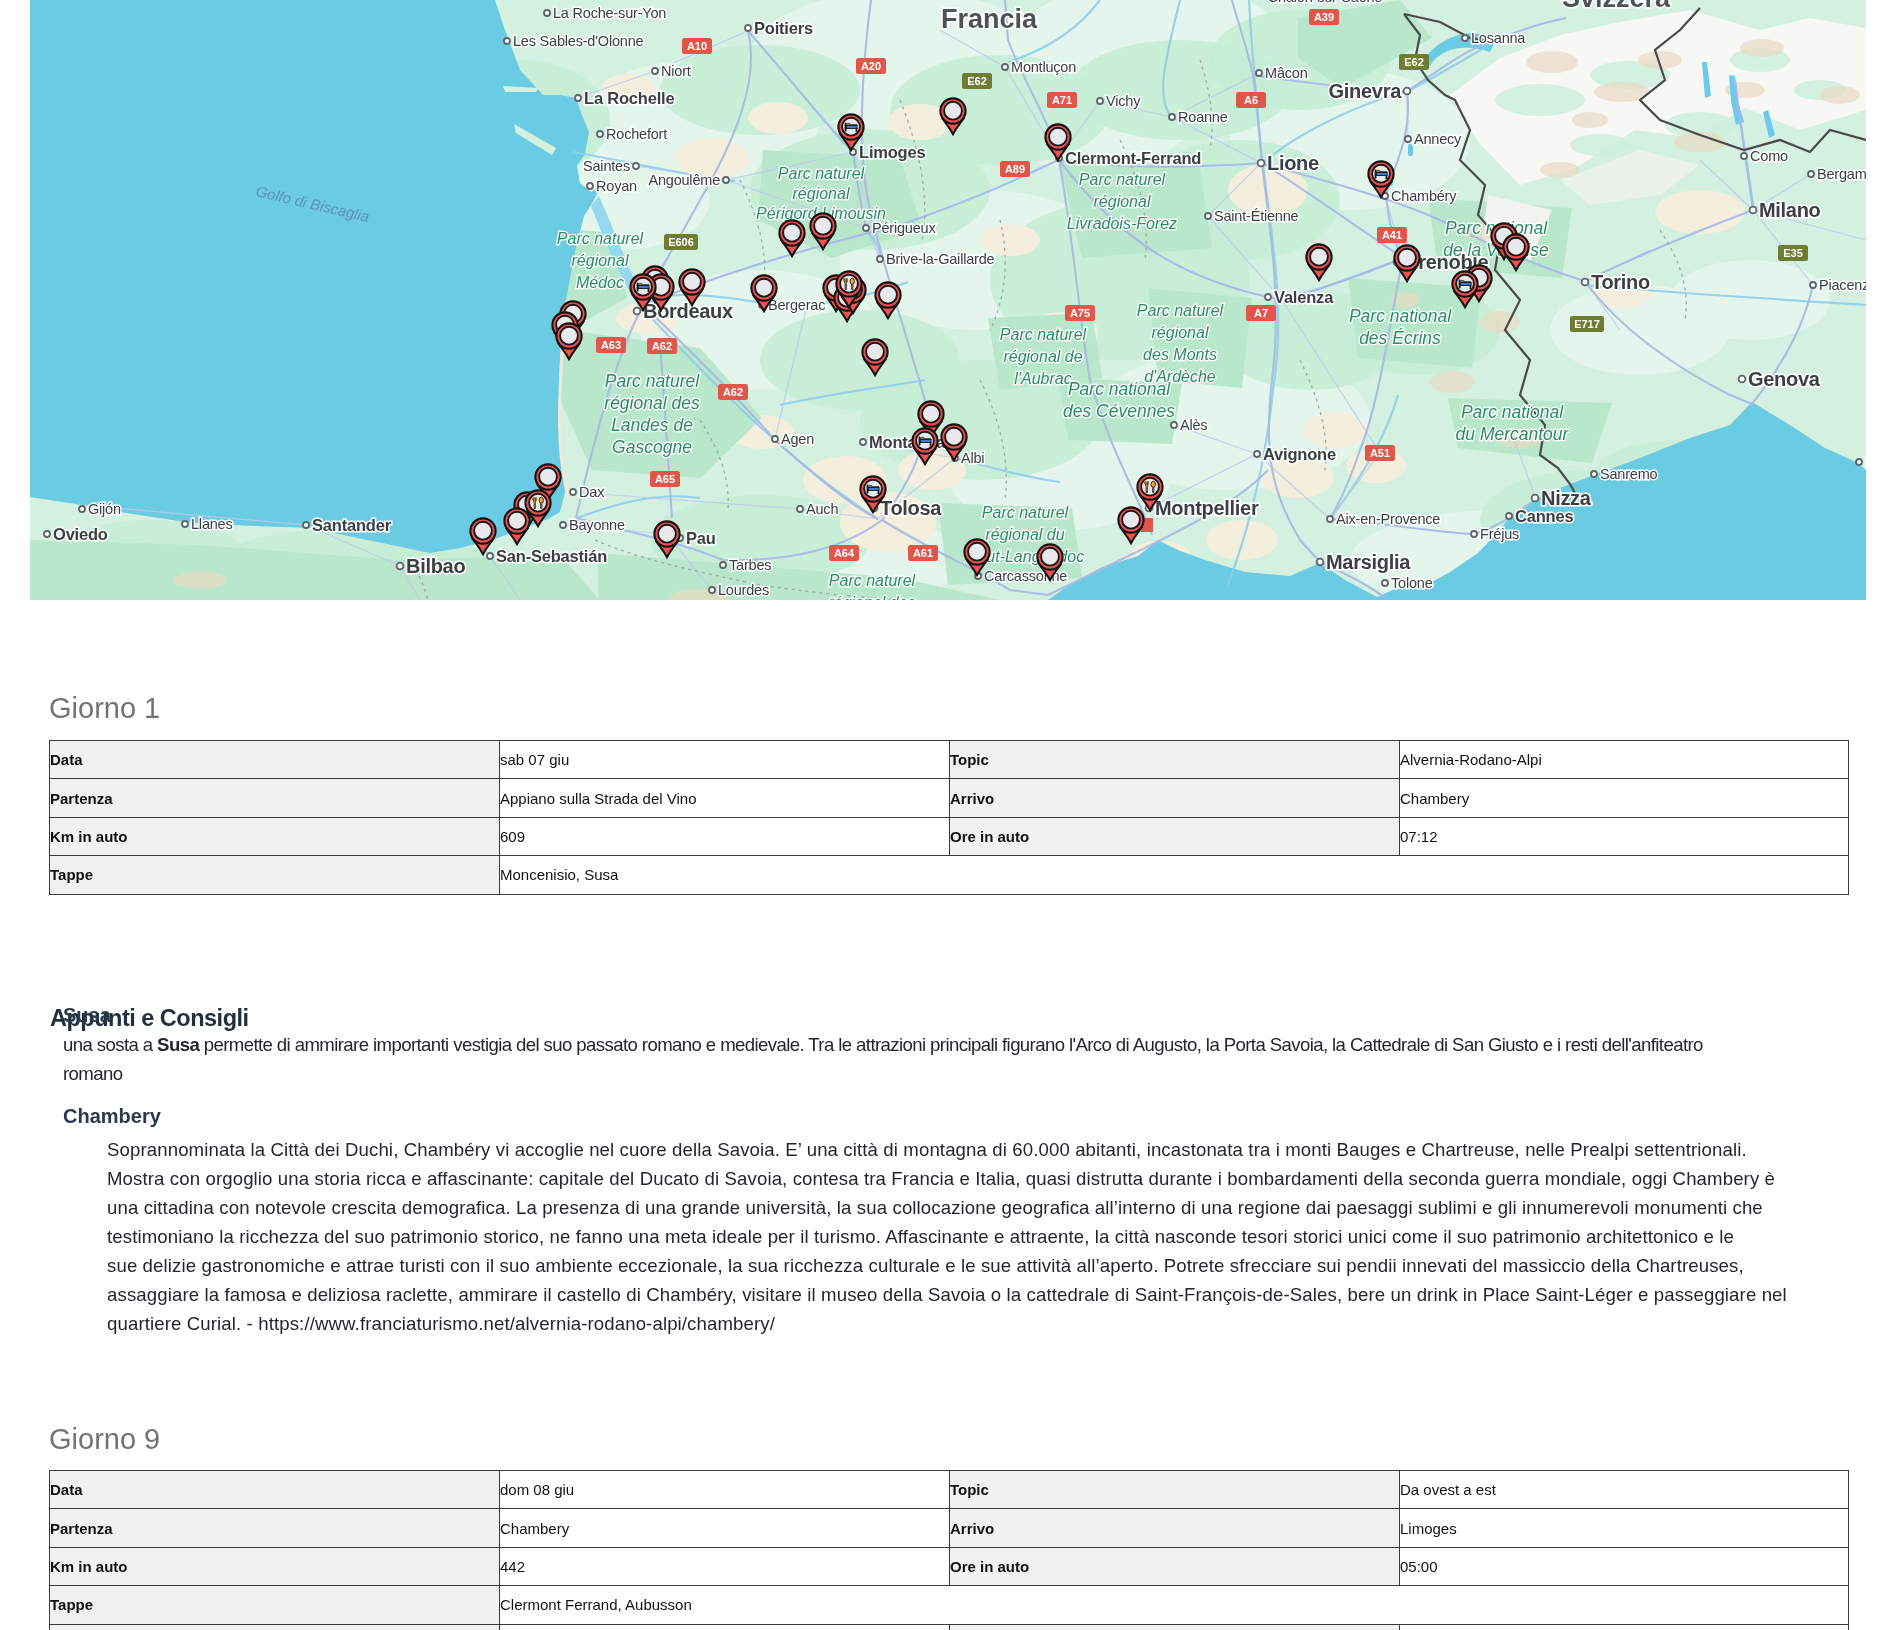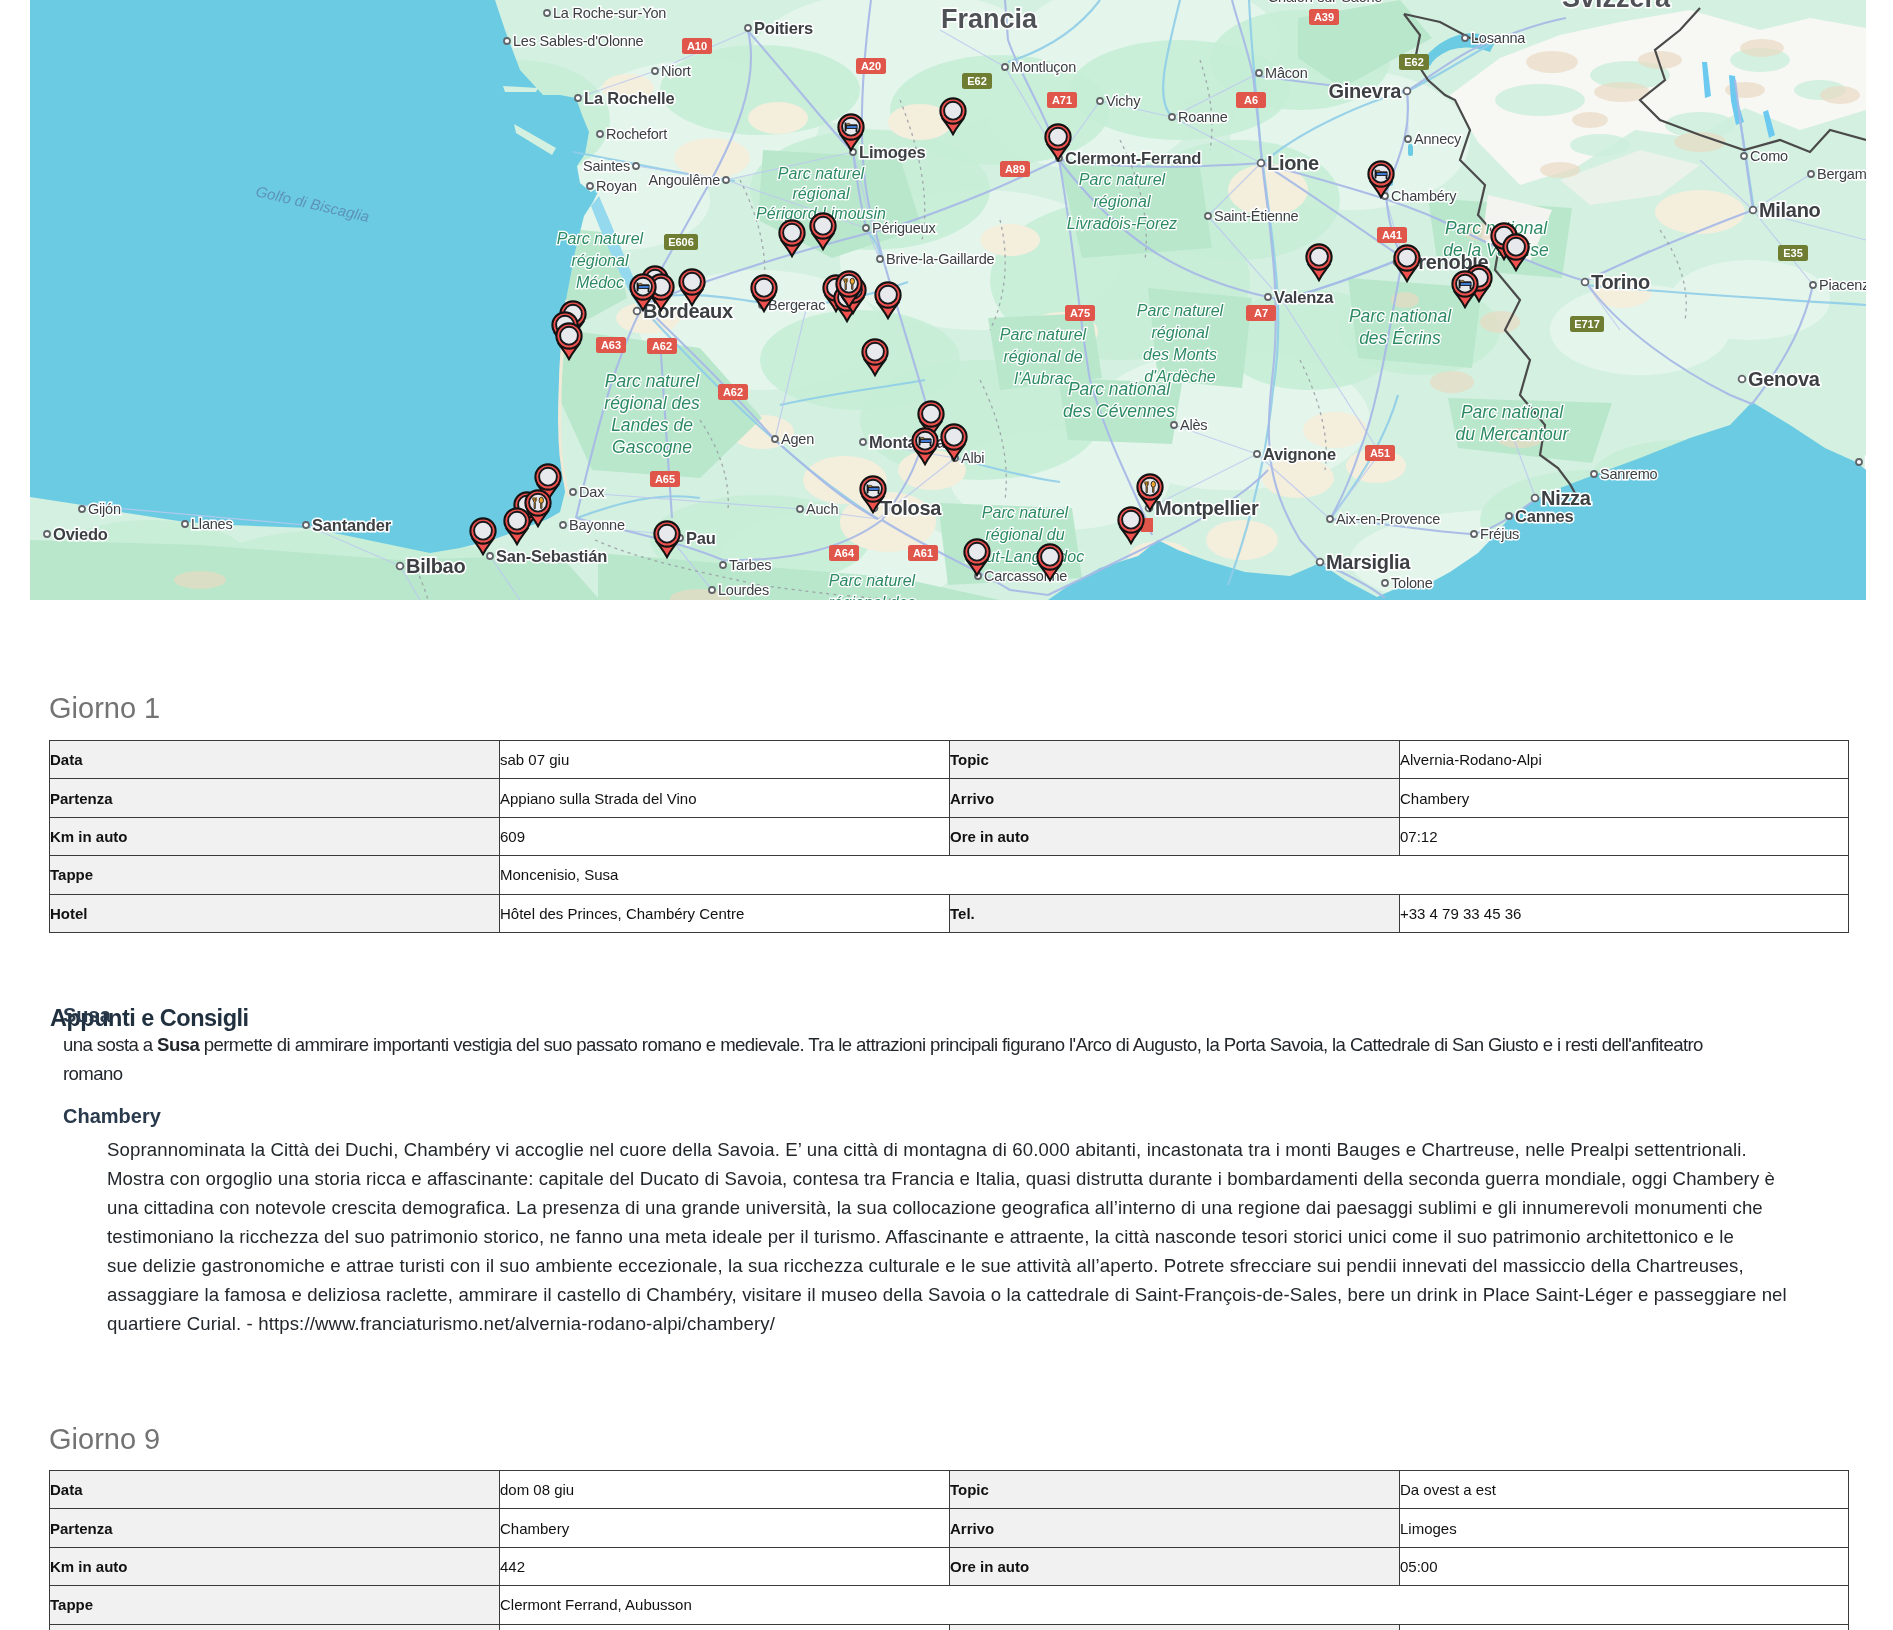--- a/index.html
+++ b/index.html
@@ -524,26 +524,20 @@
 <tr>
 <td class="lb">Km in auto</td>
         <td>609</td>
         <td class="lb">Ore in auto</td>
         <td>07:12</td>
 </tr>
 <tr>
 <td class="lb">Tappe</td>
         <td colspan="3">Moncenisio, Susa</td>
 </tr>
-<tr>
-<td class="lb">Hotel</td>
-        <td>Hôtel des Princes, Chambéry Centre</td>
-        <td class="lb">Tel.</td>
-        <td>+33 4 79 33 45 36</td>
-</tr>
 </tbody>
   </table>
 <h3 style="top:962.8px">Appunti e Consigli</h3>
 <h4 style="top:1005.6px">Susa</h4>
 <p class="body p1" style="top:1030px">una sosta a <b>Susa</b> permette di ammirare importanti vestigia del suo passato romano e medievale. Tra le attrazioni principali figurano l'Arco di Augusto, la Porta Savoia, la Cattedrale di San Giusto e i resti dell'anfiteatro<br>romano</p>
 <h4 style="top:1107.1px">Chambery</h4>
 <p class="body p2" style="top:1134.6px">Soprannominata la Città dei Duchi, Chambéry vi accoglie nel cuore della Savoia. E’ una città di montagna di 60.000 abitanti, incastonata tra i monti Bauges e Chartreuse, nelle Prealpi settentrionali.<br>Mostra con orgoglio una storia ricca e affascinante: capitale del Ducato di Savoia, contesa tra Francia e Italia, quasi distrutta durante i bombardamenti della seconda guerra mondiale, oggi Chambery è<br>una cittadina con notevole crescita demografica. La presenza di una grande università, la sua collocazione geografica all’interno di una regione dai paesaggi sublimi e gli innumerevoli monumenti che<br>testimoniano la ricchezza del suo patrimonio storico, ne fanno una meta ideale per il turismo. Affascinante e attraente, la città nasconde tesori storici unici come il suo patrimonio architettonico e le<br>sue delizie gastronomiche e attrae turisti con il suo ambiente eccezionale, la sua ricchezza culturale e le sue attività all’aperto. Potrete sfrecciare sui pendii innevati del massiccio della Chartreuses,<br>assaggiare la famosa e deliziosa raclette, ammirare il castello di Chambéry, visitare il museo della Savoia o la cattedrale di Saint-François-de-Sales, bere un drink in Place Saint-Léger e passeggiare nel<br>quartiere Curial. - https://www.franciaturismo.net/alvernia-rodano-alpi/chambery/</p>
 <h2 style="top:1424.5px">Giorno 9</h2>
 <table class="itin" style="top:1470px">
 <colgroup>

